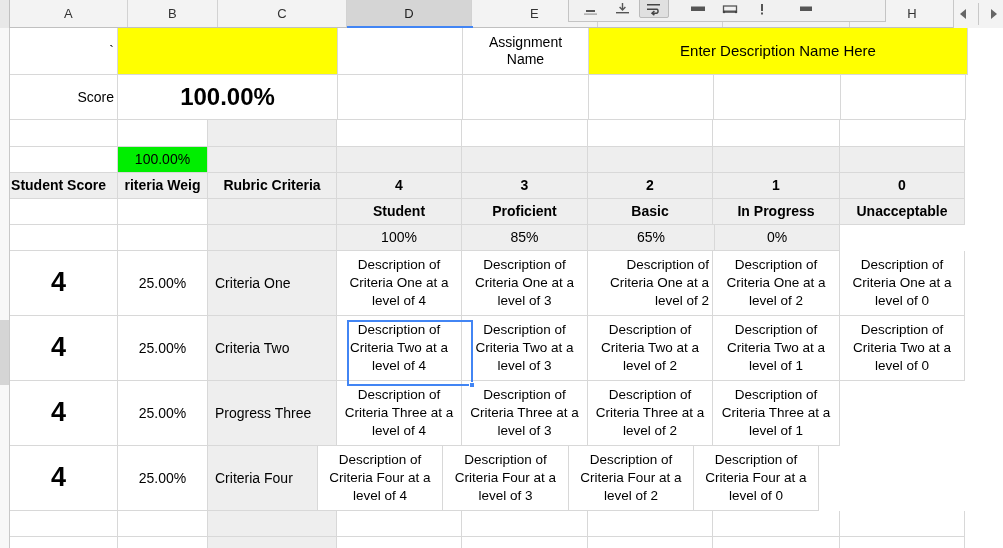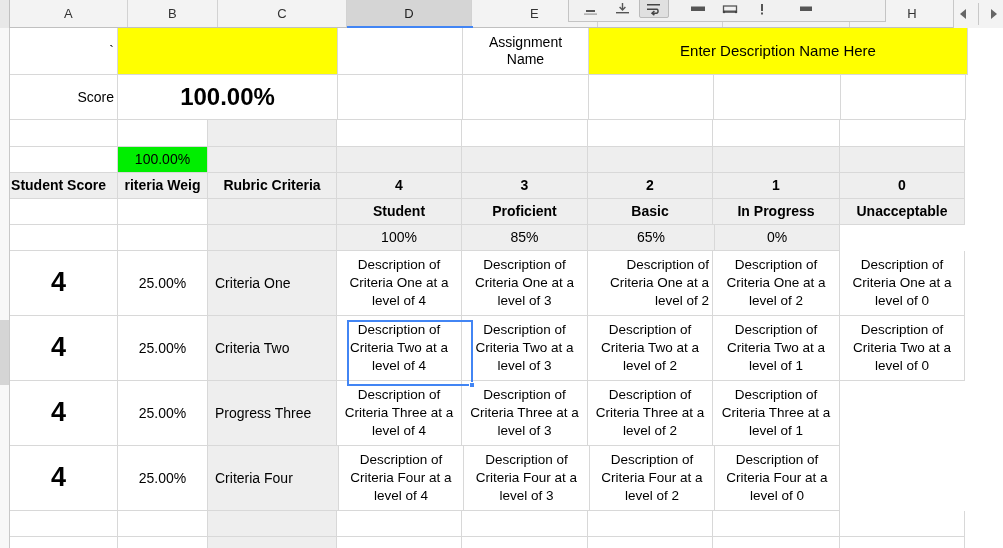--- a/index.html
+++ b/index.html
@@ -350,21 +350,21 @@
           <div class="cell" style="width: 90px; height: 100%;">25.00%</div>
           <div class="cell shaded left" style="width: 129px; height: 100%;">Progress Three</div>
           <div class="cell desc" style="width: 125px; height: 100%;">Description of Criteria Three at a level of 4</div>
           <div class="cell desc" style="width: 126px; height: 100%;">Description of Criteria Three at a level of 3</div>
           <div class="cell desc" style="width: 125px; height: 100%;">Description of Criteria Three at a level of 2</div>
           <div class="cell desc" style="width: 127px; height: 100%;">Description of Criteria Three at a level of 1</div>
         </div>
         <div class="row" style="height: 65px;">
           <div class="cell big" style="width: 118px; height: 100%;">4</div>
           <div class="cell" style="width: 90px; height: 100%;">25.00%</div>
-          <div class="cell shaded left" style="width: 131px; height: 100%;">Criteria Four</div>
+          <div class="cell shaded left" style="width: 110px; height: 100%;">Criteria Four</div>
           <div class="cell desc" style="width: 125px; height: 100%;">Description of Criteria Four at a level of 4</div>
           <div class="cell desc" style="width: 126px; height: 100%;">Description of Criteria Four at a level of 3</div>
           <div class="cell desc" style="width: 125px; height: 100%;">Description of Criteria Four at a level of 2</div>
           <div class="cell desc" style="width: 125px; height: 100%;">Description of Criteria Four at a level of 0</div>
         </div>
         <div class="row" style="height: 26px;">
           <div class="cell" style="width: 118px; height: 100%;"></div>
           <div class="cell" style="width: 90px; height: 100%;"></div>
           <div class="cell shaded" style="width: 129px; height: 100%;"></div>
           <div class="cell" style="width: 125px; height: 100%;"></div>

